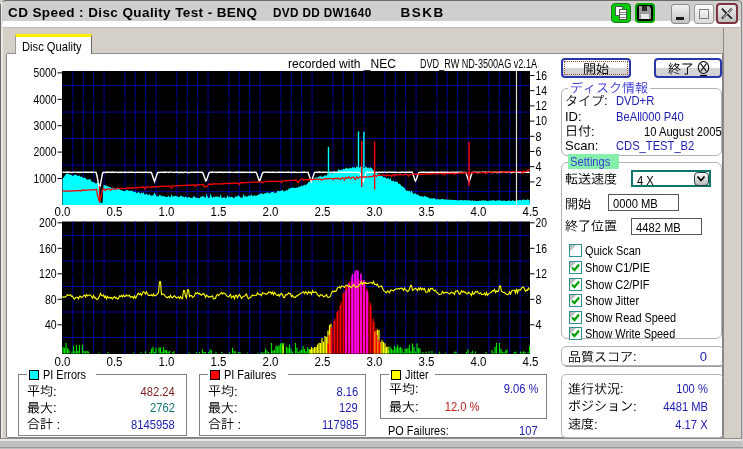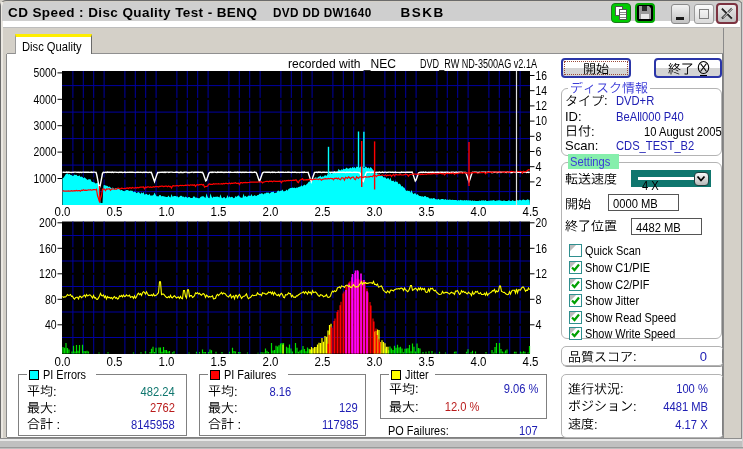--- a/index.html
+++ b/index.html
@@ -179,21 +179,21 @@
 <div style="position:absolute;left:565px;top:138px;height:14px;white-space:nowrap">Scan:</div>
 <div style="position:absolute;left:616px;top:138px;white-space:nowrap;color:#2020b4"><span class="sq">CDS_TEST_B2</span></div>
 <div style="position:absolute;left:561px;top:162px;width:161px;height:177px;border:1px solid #b4b4b4;border-radius:6px"></div>
 <div style="position:absolute;left:568px;top:153.5px;background:#86efac;padding:0 2px;color:#3c3cd8;font-size:13px"><span class="sq">Settings</span></div>
 <div style="position:absolute;left:565px;top:171px"><svg class="cj" width="52" height="14" style="" viewBox="0 0 52 14" fill="#000">
       <use href="#c15" transform="translate(0.0,0) scale(1)"></use>
       <use href="#c16" transform="translate(13.0,0) scale(1)"></use>
       <use href="#c17" transform="translate(26.0,0) scale(1)"></use>
       <use href="#c18" transform="translate(39.0,0) scale(1)"></use>
     </svg></div>
-<div style="position:absolute;left:631px;top:170px;width:80px;height:17px;background:#fff;border:7px solid #0f766e">
+<div style="position:absolute;left:631px;top:170px;width:80px;height:17px;background:#fff;border:2px solid #0f766e">
     <span class="sq" style="position:absolute;left:4px;top:1px">4 X</span>
   </div>
 <div style="position:absolute;left:694px;top:171.5px;width:15px;height:14px;background:linear-gradient(#f8f8f8,#b8b8b8);border:1.5px solid #1f3f3f;border-radius:4px">
     <svg width="12" height="11" viewBox="0 0 12 11" style="position:absolute;left:0;top:0">
       <path d="M2.5 3.5L6 7.5L9.5 3.5" fill="none" stroke="#000" stroke-width="1.8"></path>
     </svg>
   </div>
 <div style="position:absolute;left:565px;top:196px"><svg class="cj" width="26" height="14" style="" viewBox="0 0 26 14" fill="#000">
       <use href="#c0" transform="translate(0.0,0) scale(1)"></use>
       <use href="#c1" transform="translate(13.0,0) scale(1)"></use>
@@ -271,38 +271,38 @@
       <use href="#c17" transform="translate(0.0,0) scale(1)"></use>
       <use href="#c18" transform="translate(13.0,0) scale(1)"></use>
     </svg><span style="position:static">:</span></div>
 <div style="position:absolute;left:620px;top:416.5px;width:88px;text-align:right;color:#2020b4;white-space:nowrap"><span class="sq" style="transform-origin:100% 50%">4.17 X</span></div>
 <div style="position:absolute;left:18px;top:373.5px;width:169px;height:62.5px;border:1px solid #808080"></div>
 <div style="position:absolute;left:27px;top:368.5px;background:#fff;padding:0 2px;white-space:nowrap;height:12px;line-height:12px"><span style="position:static;display:inline-block;width:8px;height:8px;background:#00ffff;border:1px solid #000;margin-right:4px;vertical-align:-1px"></span><span class="sq2" style="font-size:13px">PI Errors</span></div>
 <div style="position:absolute;left:27px;top:383.5px;white-space:nowrap"><svg class="cj" width="26" height="14" style="" viewBox="0 0 26 14" fill="#000">
       <use href="#c34" transform="translate(0.0,0) scale(1)"></use>
       <use href="#c35" transform="translate(13.0,0) scale(1)"></use>
     </svg><span style="position:static">:</span></div>
-<div style="position:absolute;left:18px;top:383.5px;width:157px;text-align:right;color:#0f766e;white-space:nowrap"><span class="sq" style="transform-origin:100% 50%">482.24</span></div>
+<div style="position:absolute;left:18px;top:383.5px;width:157px;text-align:right;color:#7f1d1d;white-space:nowrap"><span class="sq" style="transform-origin:100% 50%">482.24</span></div>
 <div style="position:absolute;left:27px;top:400px;white-space:nowrap"><svg class="cj" width="26" height="14" style="" viewBox="0 0 26 14" fill="#000">
       <use href="#c36" transform="translate(0.0,0) scale(1)"></use>
       <use href="#c37" transform="translate(13.0,0) scale(1)"></use>
     </svg><span style="position:static">:</span></div>
-<div style="position:absolute;left:18px;top:400px;width:157px;text-align:right;color:#b91c1c;white-space:nowrap"><span class="sq" style="transform-origin:100% 50%">2762</span></div>
+<div style="position:absolute;left:18px;top:400px;width:157px;text-align:right;color:#0f766e;white-space:nowrap"><span class="sq" style="transform-origin:100% 50%">2762</span></div>
 <div style="position:absolute;left:27px;top:416.5px;white-space:nowrap"><svg class="cj" width="26" height="14" style="" viewBox="0 0 26 14" fill="#000">
       <use href="#c38" transform="translate(0.0,0) scale(1)"></use>
       <use href="#c39" transform="translate(13.0,0) scale(1)"></use>
     </svg><span style="position:static"> :</span></div>
 <div style="position:absolute;left:18px;top:416.5px;width:157px;text-align:right;color:#2020b4;white-space:nowrap"><span class="sq" style="transform-origin:100% 50%">8145958</span></div>
 <div style="position:absolute;left:199px;top:373.5px;width:167px;height:62.5px;border:1px solid #808080"></div>
 <div style="position:absolute;left:208px;top:368.5px;background:#fff;padding:0 2px;white-space:nowrap;height:12px;line-height:12px"><span style="position:static;display:inline-block;width:8px;height:8px;background:#ff0000;border:1px solid #000;margin-right:4px;vertical-align:-1px"></span><span class="sq2" style="font-size:13px">PI Failures</span></div>
 <div style="position:absolute;left:208px;top:383.5px;white-space:nowrap"><svg class="cj" width="26" height="14" style="" viewBox="0 0 26 14" fill="#000">
       <use href="#c34" transform="translate(0.0,0) scale(1)"></use>
       <use href="#c35" transform="translate(13.0,0) scale(1)"></use>
     </svg><span style="position:static">:</span></div>
-<div style="position:absolute;left:199px;top:383.5px;width:159px;text-align:center;color:#2020b4;white-space:nowrap"><span class="sq" style="transform-origin:100% 50%">8.16</span></div>
+<div style="position:absolute;left:199px;top:383.5px;width:159px;text-align:right;color:#2020b4;white-space:nowrap"><span class="sq" style="transform-origin:100% 50%">8.16</span></div>
 <div style="position:absolute;left:208px;top:400px;white-space:nowrap"><svg class="cj" width="26" height="14" style="" viewBox="0 0 26 14" fill="#000">
       <use href="#c36" transform="translate(0.0,0) scale(1)"></use>
       <use href="#c37" transform="translate(13.0,0) scale(1)"></use>
     </svg><span style="position:static">:</span></div>
 <div style="position:absolute;left:199px;top:400px;width:159px;text-align:right;color:#2020b4;white-space:nowrap"><span class="sq" style="transform-origin:100% 50%">129</span></div>
 <div style="position:absolute;left:208px;top:416.5px;white-space:nowrap"><svg class="cj" width="26" height="14" style="" viewBox="0 0 26 14" fill="#000">
       <use href="#c38" transform="translate(0.0,0) scale(1)"></use>
       <use href="#c39" transform="translate(13.0,0) scale(1)"></use>
     </svg><span style="position:static"> :</span></div>
 <div style="position:absolute;left:199px;top:416.5px;width:159px;text-align:right;color:#2020b4;white-space:nowrap"><span class="sq" style="transform-origin:100% 50%">117985</span></div>

